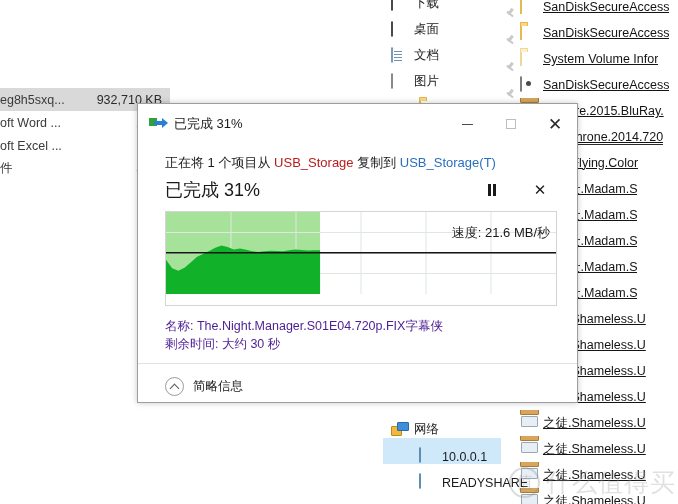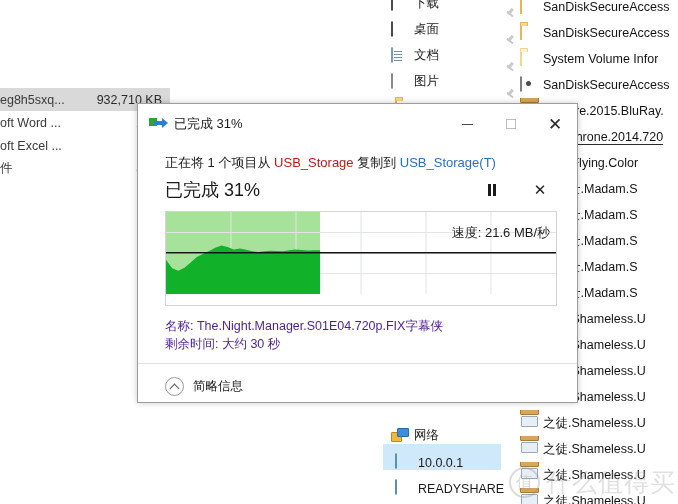--- a/index.html
+++ b/index.html
@@ -25,37 +25,37 @@
   .left-name { flex: 0 0 96px; overflow: hidden; color:#3a3a3a; }
   .left-size { flex: 1; text-align: right; padding-right: 8px; color:#2b2b2b; }
 
   
   #nav-pane { left: 383px; top: -4px; width: 118px; }
   .nav-row {
     height: 26px; display: flex; align-items: flex-end;
     font-size: 12.5px; color: #1b1b1b; white-space: nowrap;
     padding-left: 8px;
   }
-  .nav-row.indent { padding-left: 12px; }
+  .nav-row.indent { padding-left: 36px; }
   .nav-row.sel { background: #cfe8fa; }
   .nav-ico { width: 17px; height: 16px; margin-right: 6px; flex: none; position: relative; }
 
   
   #pin-col { left: 500px; top: 0; width: 20px; }
   .pin-cell { height: 27px; display:flex; align-items:center; justify-content:center; }
 
   
   #right-list { left: 520px; top: -6px; width: 158px; }
   .right-row {
     height: 26px; display: flex; align-items: center;
     font-size: 12.5px; color: #141414; white-space: nowrap;
     overflow: hidden;
   }
   .right-ico { width: 18px; height: 16px; margin-right: 5px; flex: none; }
-  .right-name { overflow: hidden; }
+  .right-name { overflow: hidden; text-decoration: underline; }
   .right-row.under .right-name { border-bottom: 1px solid #2a2a2a; }
 
   
   .ico-folder {
     width:15px;height:12px;background:#fcd77f;border:1px solid #e4b951;
     border-radius:1px 2px 1px 1px; position:relative;
   }
   .ico-folder:before{
     content:""; position:absolute; left:-1px; top:-3px; width:6px;height:3px;
     background:#fcd77f;border:1px solid #e4b951;border-bottom:none;border-radius:1px 1px 0 0;
@@ -233,21 +233,21 @@
         <span>图片</span>
       </div>
       <div class="nav-row indent">
         <span class="nav-ico"><span class="ico-folder"></span></span>
         <span>R7800</span>
       </div>
       <div class="nav-row indent" style="margin-top: 260px;">
         <span class="nav-ico"><span class="ico-drive"></span></span>
         <span>本地磁盘 (D:)</span>
       </div>
-      <div class="nav-row" style="margin-top: 16px;">
+      <div class="nav-row" style="margin-top: 10px;">
         <span class="nav-ico"><span class="ico-network"></span></span>
         <span>网络</span>
       </div>
       <div class="nav-row indent sel">
         <span class="nav-ico"><span class="ico-pc"></span></span>
         <span>10.0.0.1</span>
       </div>
       <div class="nav-row indent">
         <span class="nav-ico"><span class="ico-pc"></span></span>
         <span>READYSHARE</span>

